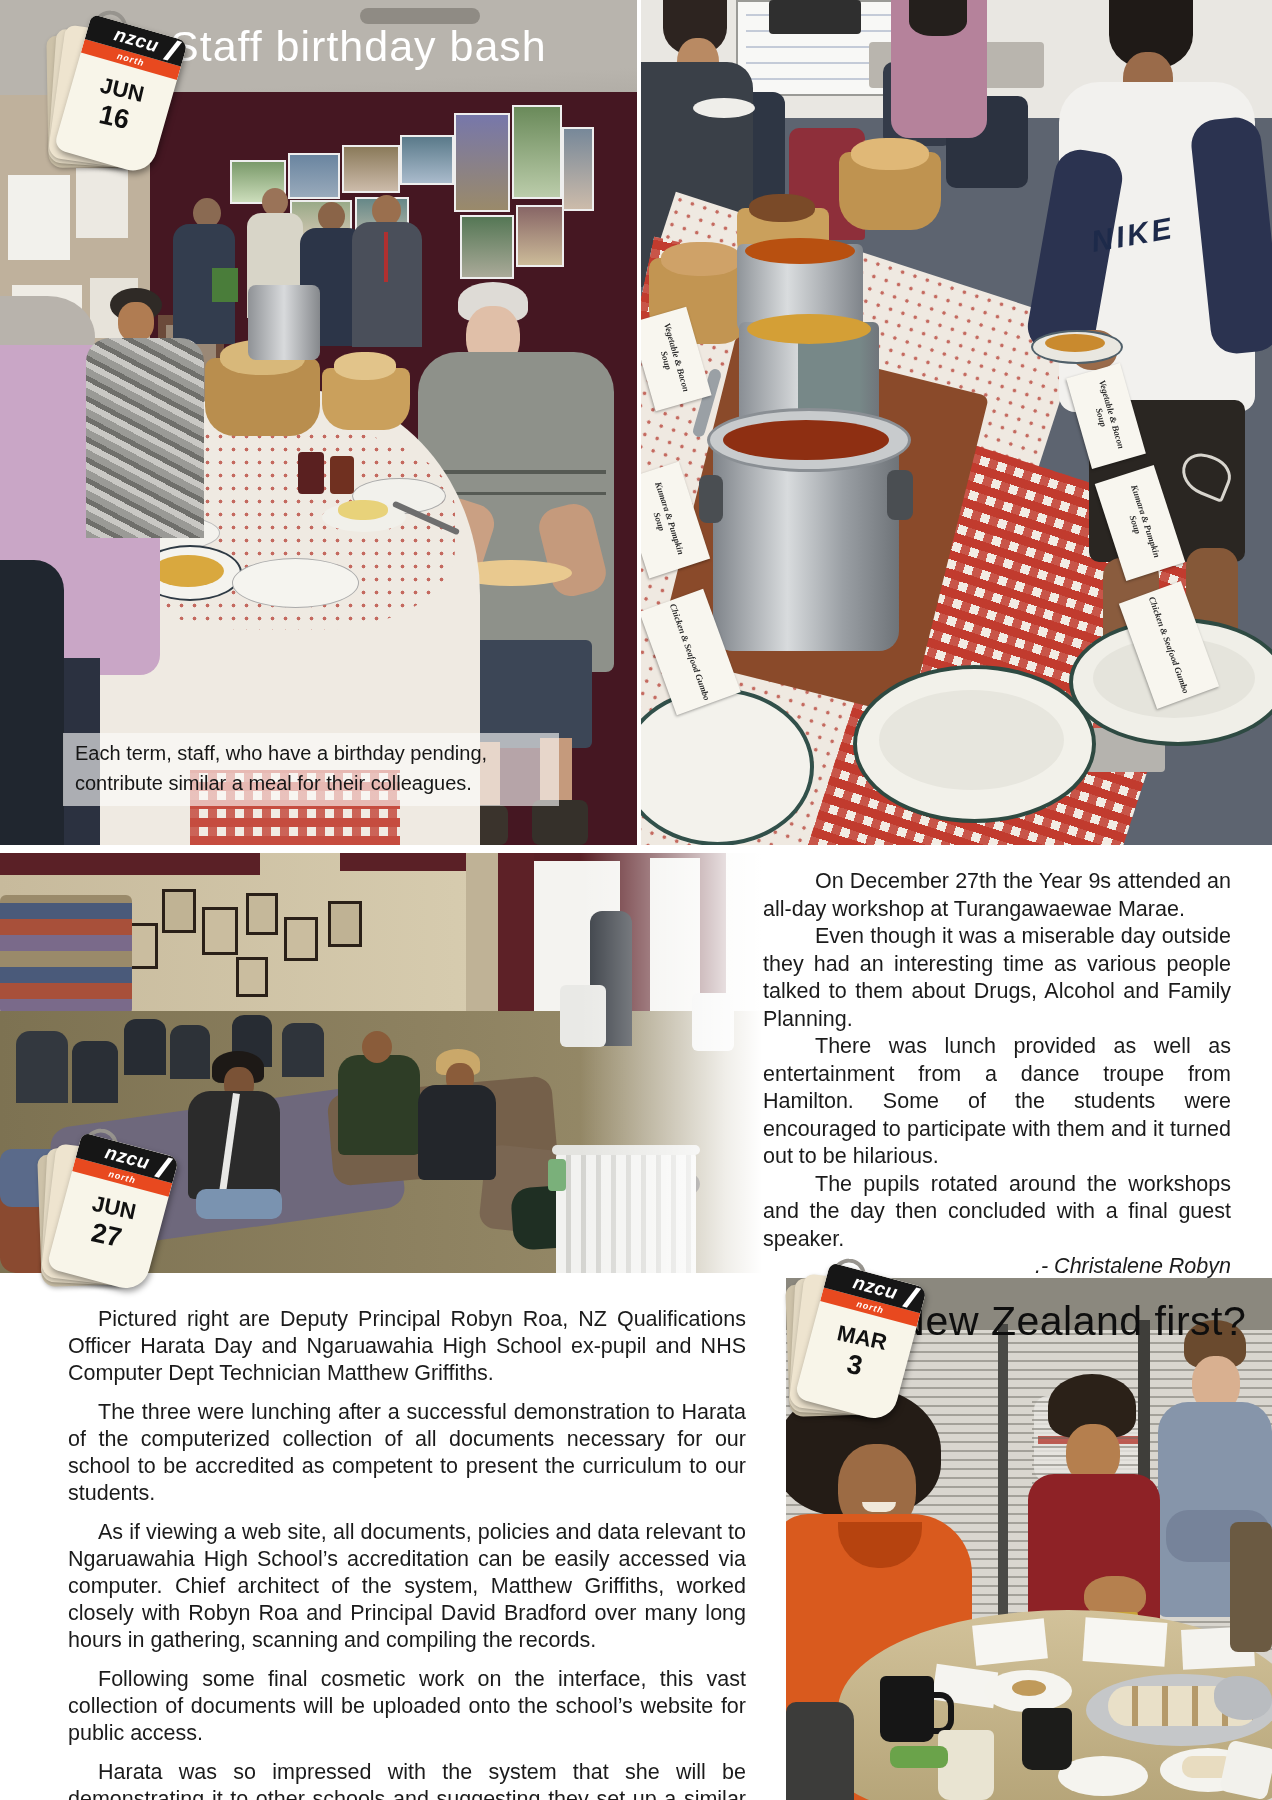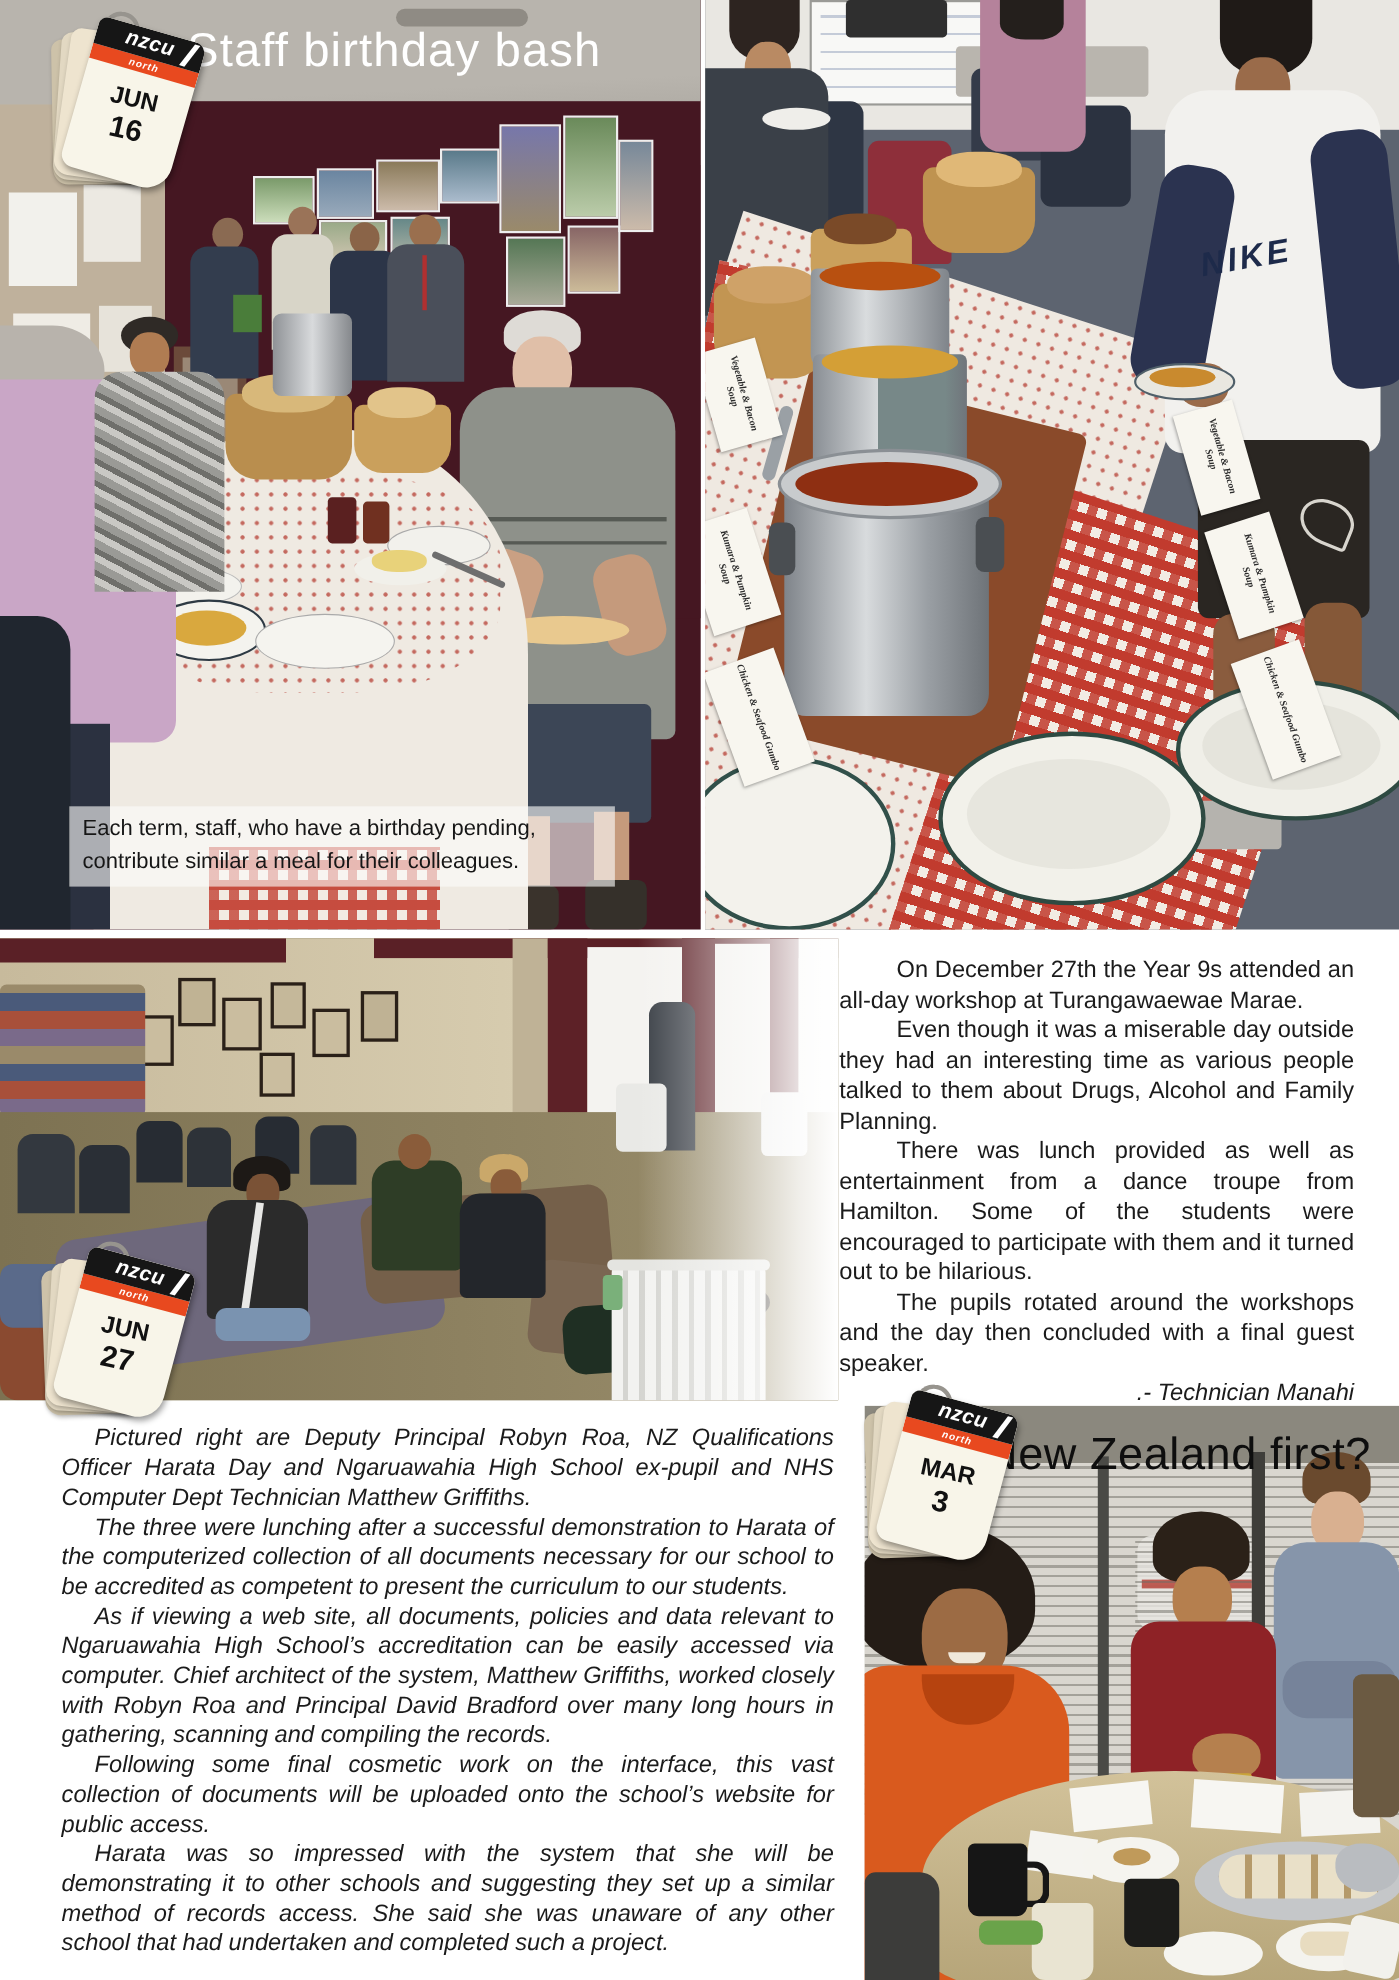--- a/index.html
+++ b/index.html
@@ -36,21 +36,21 @@
           text-shadow:2px 3px 4px rgba(0,0,0,.6);letter-spacing:.5px;}
   .titleD{position:absolute;left:858px;top:1298px;font-size:41px;color:#0e0e0e;z-index:20;letter-spacing:.5px;}
   .caption{position:absolute;left:63px;top:733px;width:472px;background:rgba(252,252,250,.62);
            padding:5px 12px 8px 12px;font-size:20px;line-height:30px;color:#161616;z-index:20;}
   .colR{position:absolute;left:763px;top:868px;width:468px;font-size:21.5px;line-height:27.5px;
         text-align:justify;}
   .colR p{margin:0;text-indent:52px;}
   .colR .byline{text-indent:0;text-align:right;font-style:italic;}
   .colL{position:absolute;left:56px;top:1294px;width:702px;font-size:21.5px;line-height:27px;
         text-align:justify;}
-  .colL p{margin:0;text-indent:30px;font-style:italic;}
+  .colL p{margin:12px;text-indent:30px;}
   
   .lbl{position:absolute;background:#f8f6ef;box-shadow:1px 1px 3px rgba(0,0,0,.35);
        display:flex;align-items:center;justify-content:center;text-align:center;
        font-family:"Liberation Serif",serif;font-style:italic;font-weight:bold;
        font-size:9px;line-height:1.2;color:#2c2c2c;padding:3px;z-index:6;}
   .blinds{background:#d9d6cf;background-image:repeating-linear-gradient(0deg,rgba(110,108,100,.5) 0 2px,rgba(255,255,255,0) 2px 9px);}
   .checker{background-image:
       repeating-linear-gradient(90deg,rgba(193,59,46,.85) 0 9px,rgba(255,255,255,0) 9px 18px),
       repeating-linear-gradient(0deg,#c23b2e 0 9px,#f2ece4 9px 18px);}
   .dots{background-image:radial-gradient(#c4695f 1.6px,rgba(0,0,0,0) 2.2px);background-size:13px 13px;}
@@ -384,21 +384,21 @@
       <div class="day">27</div>
     </div>
   </div>
 
 
   <div class="colR">
     <p>On December 27th the Year 9s attended an all-day workshop at Turangawaewae Marae.</p>
     <p>Even though it was a miserable day outside they had an interesting time as various people talked to them about Drugs, Alcohol and Family Planning.</p>
     <p>There was lunch provided as well as entertainment from a dance troupe from Hamilton. Some of the students were encouraged to participate with them and it turned out to be hilarious.</p>
     <p>The pupils rotated around the workshops and the day then concluded with a final guest speaker.</p>
-    <p class="byline">.- Technician Manahi</p>
+    <p class="byline">.- Christalene Robyn</p>
   </div>
 
   <div class="cal" style="left:792px;top:1272px;transform:rotate(8deg);">
     <div class="hook"></div>
     <div class="clip"></div>
     <div class="pg p3"></div>
     <div class="pg p2"></div>
     <div class="pg p1"></div>
     <div class="card">
       <div class="brand"><span>nzcu</span><span class="slash"></span></div>

